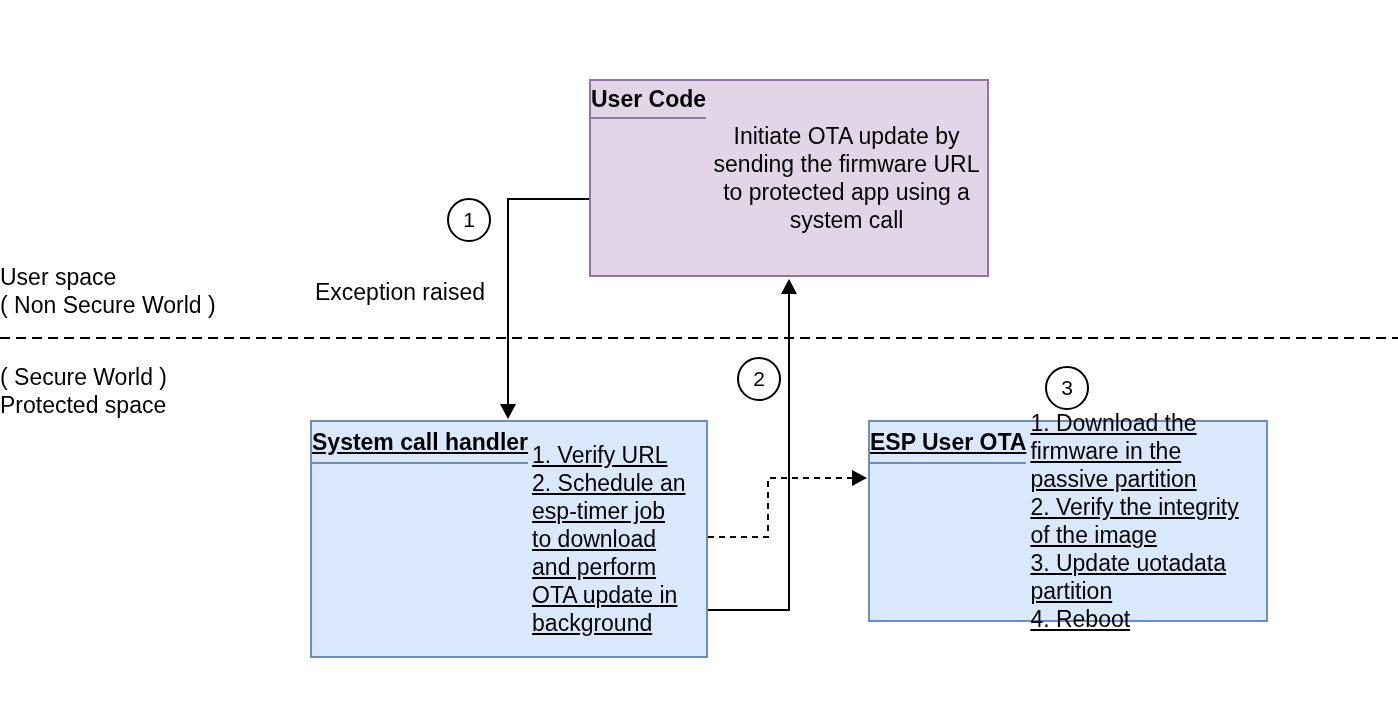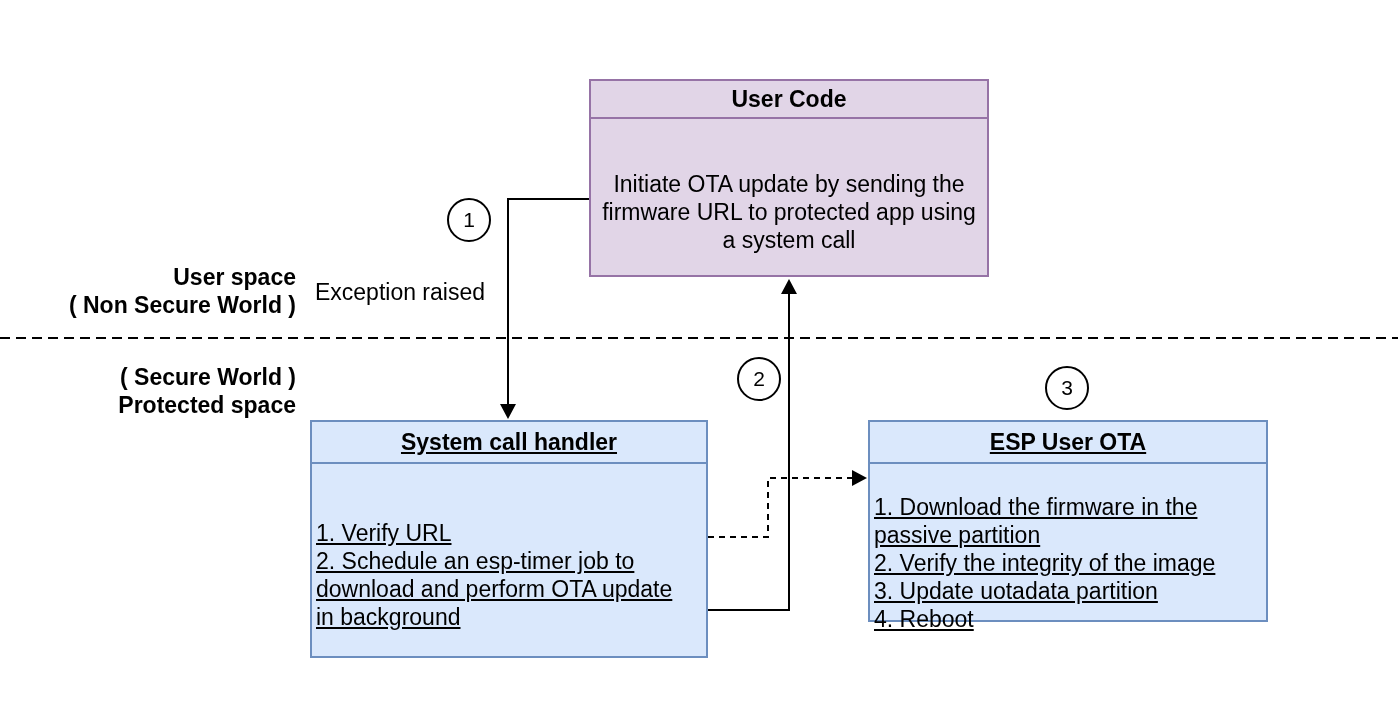--- a/index.html
+++ b/index.html
@@ -24,22 +24,21 @@
   }
   .connector.dashed-long { stroke-dasharray: 10 6; }
   .connector.dashed-short { stroke-dasharray: 6 5; }
   .arrow-head { fill: var(--line-color, #000); stroke: none; }
 
   .node {
     position: absolute;
     box-sizing: border-box;
     border: 2px solid;
     display: flex;
-    flex-direction: column;
-    gap: 29px;
+    flex-direction: row;
   }
   .node.purple {
     background: var(--node-purple-fill, #e1d5e7);
     border-color: var(--node-purple-border, #9673a6);
   }
   .node.blue {
     background: var(--node-blue-fill, #dae8fc);
     border-color: var(--node-blue-border, #6c8ebf);
     text-decoration: underline;
   }
@@ -66,25 +65,24 @@
     align-items: center;
     text-align: center;
     padding: 12px 5px;
   }
   .node-body.list { padding-left: 4px; text-align: left; }
   #system-call-handler .node-body.list { padding-right: 19px; }
   #esp-user-ota .node-body.list { padding-right: 14px; }
 
   .zone-label {
     position: absolute;
-    text-align: right;
+    text-align: left;
     font-size: 23px;
     line-height: 28px;
     white-space: nowrap;
-    font-weight: bold;
   }
   .float-label {
     position: absolute;
     font-size: 23px;
     line-height: 23px;
     text-align: center;
     white-space: nowrap;
   }
   .step-circle {
     position: absolute;

